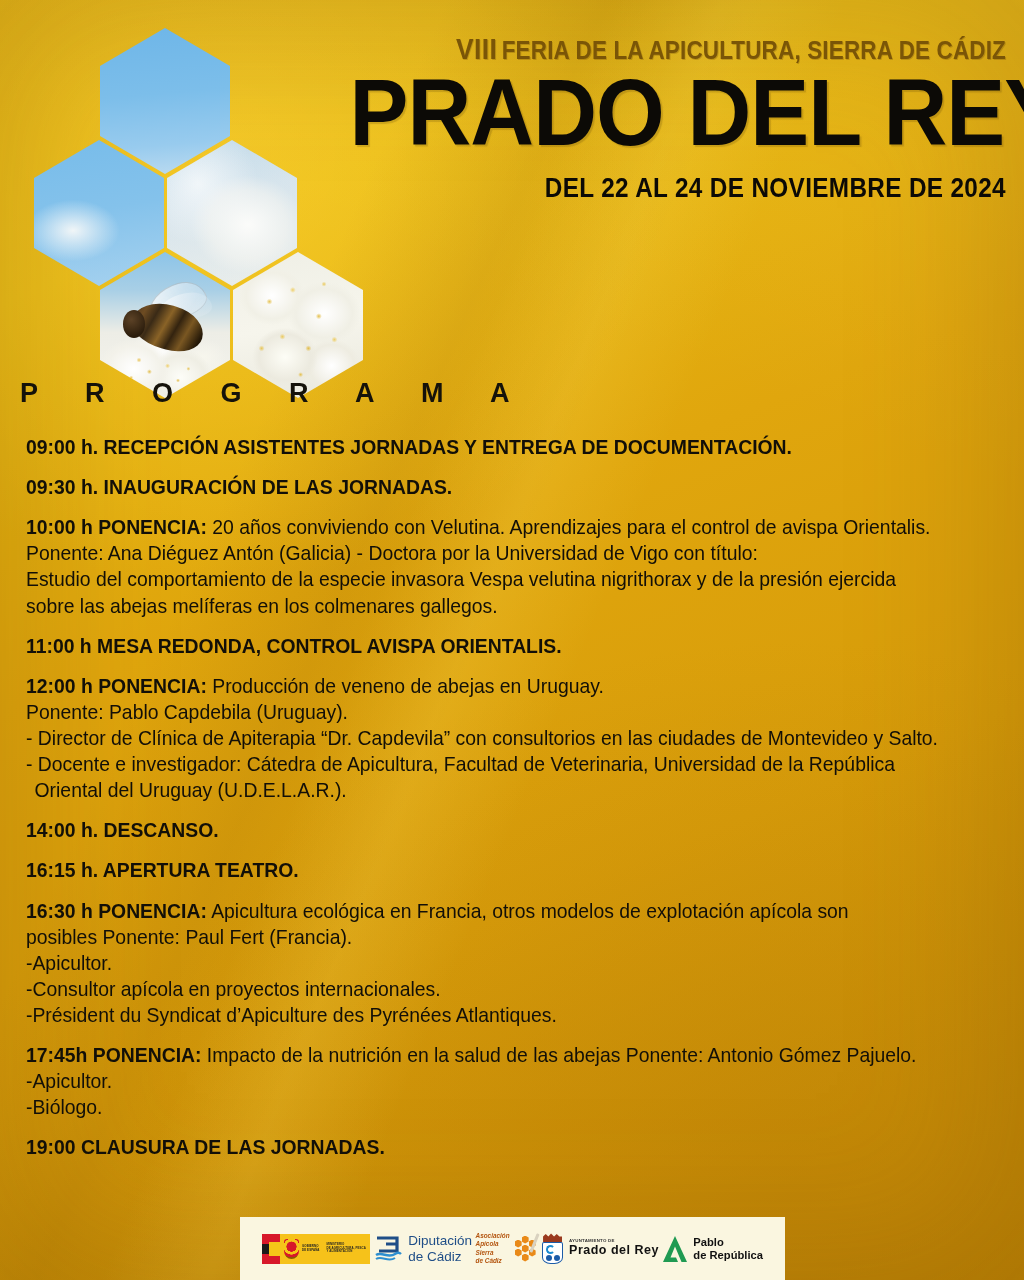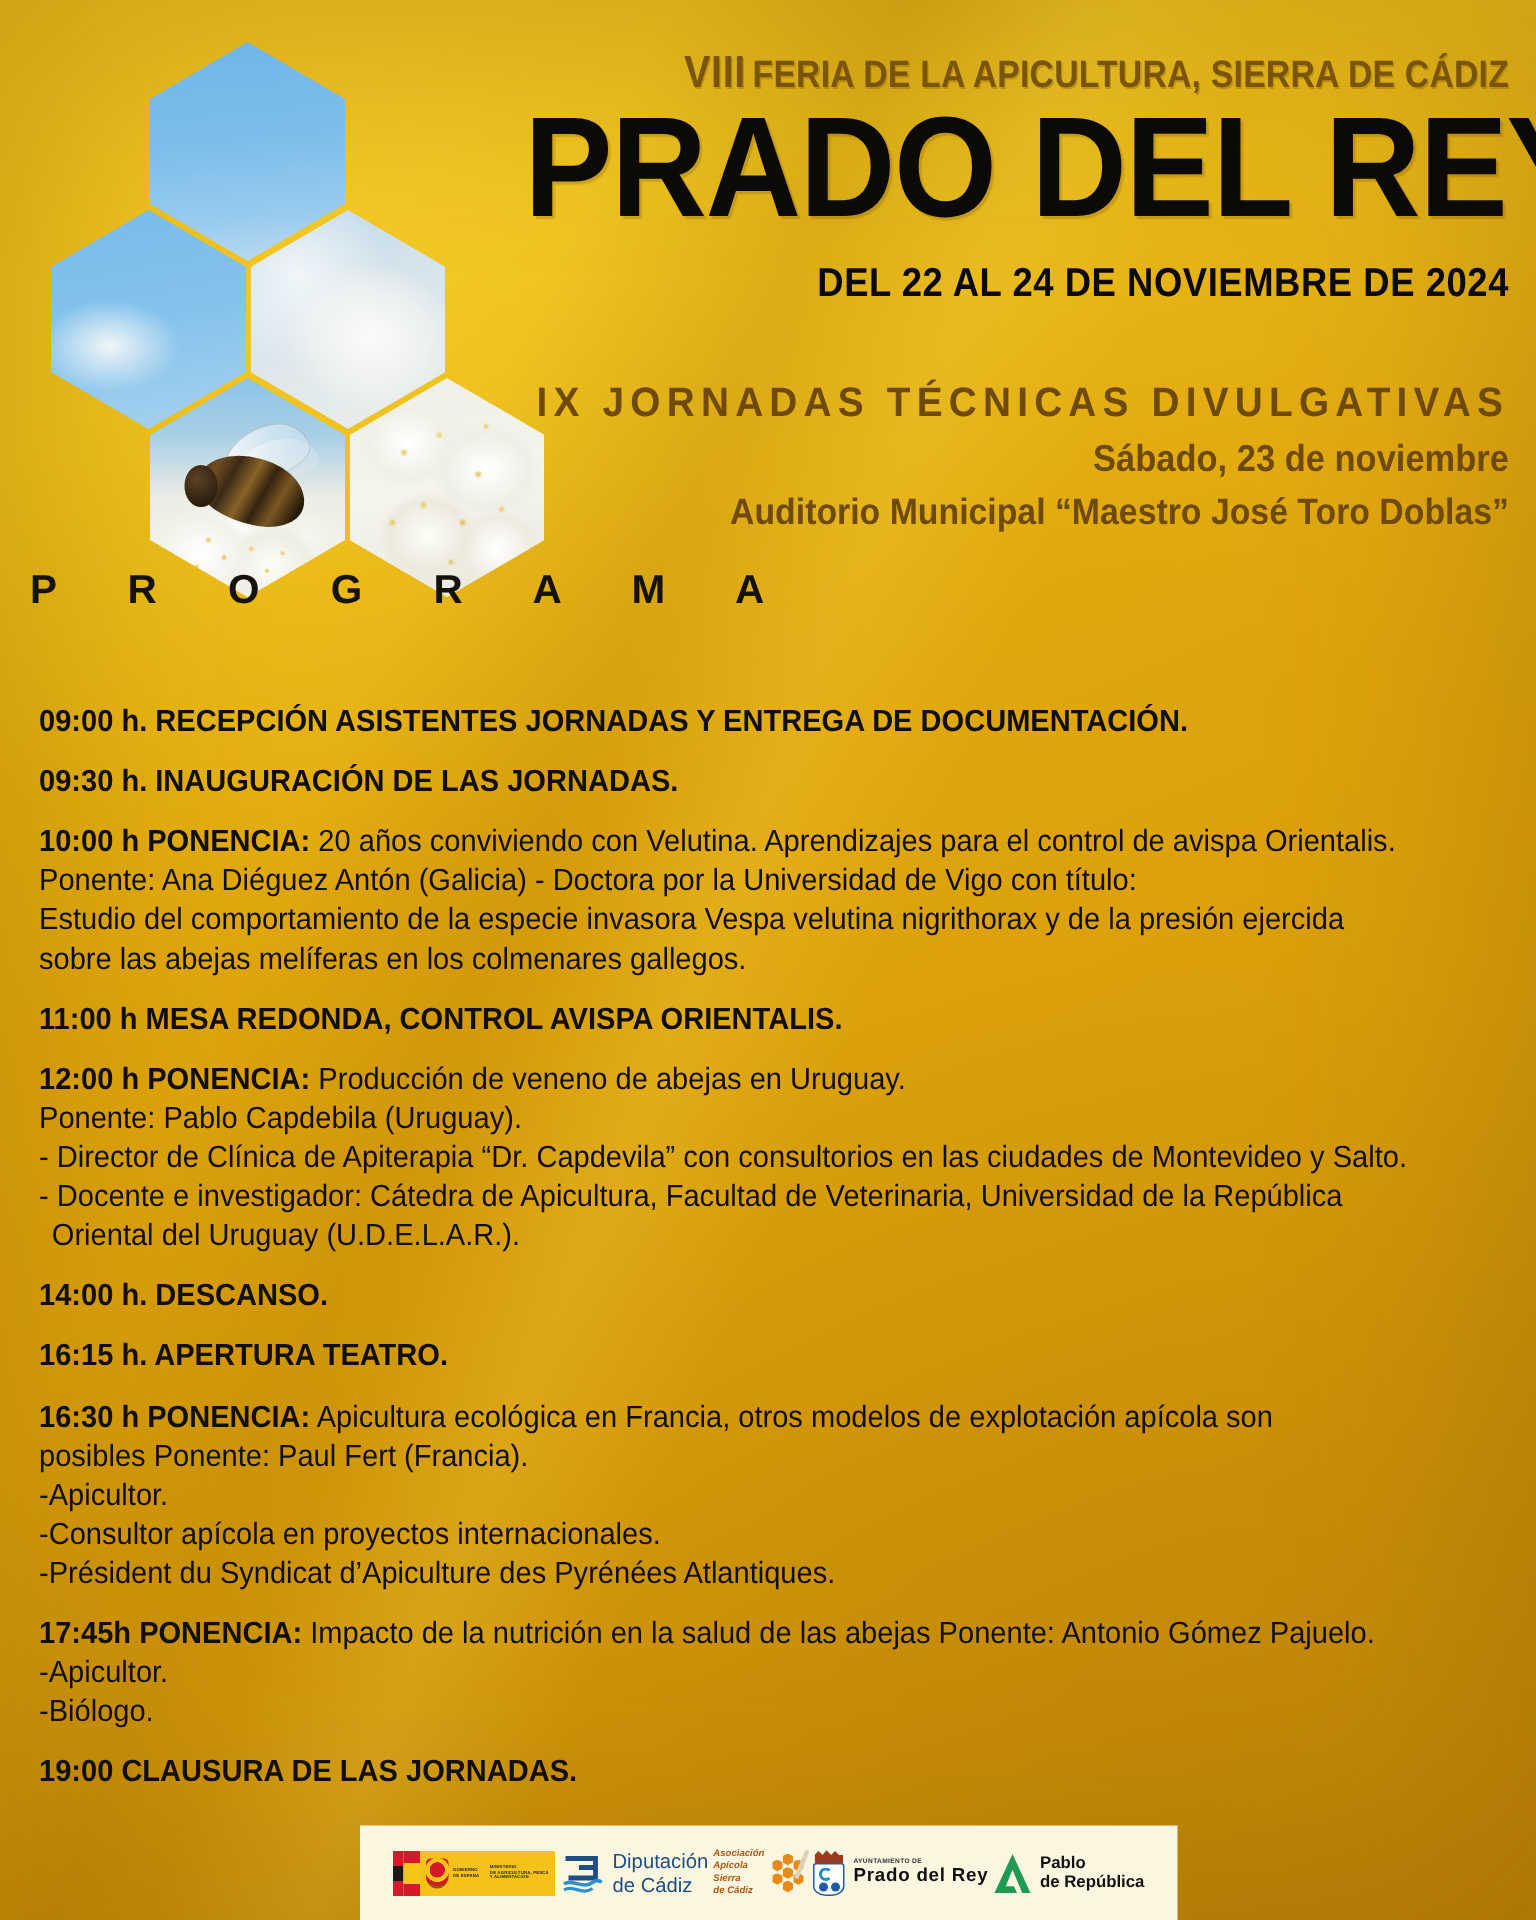--- a/index.html
+++ b/index.html
@@ -244,21 +244,21 @@
     font-size: 27px;
     font-weight: 700;
     letter-spacing: 20px;
     text-indent: 20px;
   }
 
   
   .schedule {
     position: absolute;
     left: 26px;
-    top: 468px;
+    top: 434px;
     width: 976px;
     color: #120F08;
   }
   .entry { margin-bottom: 14px; }
   .entry:last-child { margin-bottom: 0; }
   .ln {
     font-size: 20.4px;
     line-height: 1.28;
     white-space: nowrap;
     transform: scaleX(0.95);
@@ -297,21 +297,21 @@
     border-radius: 3px 3px 50% 50% / 3px 3px 40% 40%;
   }
   .gob .txt { display: flex; flex-direction: column; justify-content: center; }
   .gob .txt span {
     font-size: 2.9px; line-height: 1.25; color: #222; font-weight: 700;
     letter-spacing: 0.1px; white-space: nowrap;
   }
   .gob .sep { width: 1px; background: #d9ab12; }
 
   
-  .dip { display: flex; align-items: center; gap: 5px; }
+  .dip { display: flex; align-items: flex-start; gap: 5px; }
   .dip .mark { width: 30px; height: 30px; }
   .dip .name { line-height: 1.12; color: #1F4E87; }
   .dip .name .l1 { font-size: 13.5px; display: block; }
   .dip .name .l2 { font-size: 13.5px; display: block; }
 
   
   .apic { display: flex; align-items: center; gap: 3px; }
   .apic .words { display: flex; flex-direction: column; }
   .apic .words span {
     font-size: 6.4px; color: #B3540E; font-weight: 700;
@@ -387,25 +387,20 @@
       <span class="pollen"></span>
     </div>
   </div>
 
   <div class="head">
     <div class="feria-line"><span class="rom">VIII</span><span>FERIA DE LA APICULTURA, SIERRA DE CÁDIZ</span></div>
     <div class="town">PRADO DEL REY</div>
     <div class="dates">DEL 22 AL 24 DE NOVIEMBRE DE 2024</div>
   </div>
 
-  <div class="jornadas">
-    <div class="jor-title">IX JORNADAS TÉCNICAS DIVULGATIVAS</div>
-    <div class="jor-day">Sábado, 23 de noviembre</div>
-    <div class="jor-place">Auditorio Municipal “Maestro José Toro Doblas”</div>
-  </div>
 
   <div class="programa">P R O G R A M A</div>
 
   <div class="schedule">
       <div class="entry">
         <div class="ln"><span class="t">09:00 h. RECEPCIÓN ASISTENTES JORNADAS Y ENTREGA DE DOCUMENTACIÓN.</span></div>
       </div>
       <div class="entry">
         <div class="ln"><span class="t">09:30 h. INAUGURACIÓN DE LAS JORNADAS.</span></div>
       </div>

